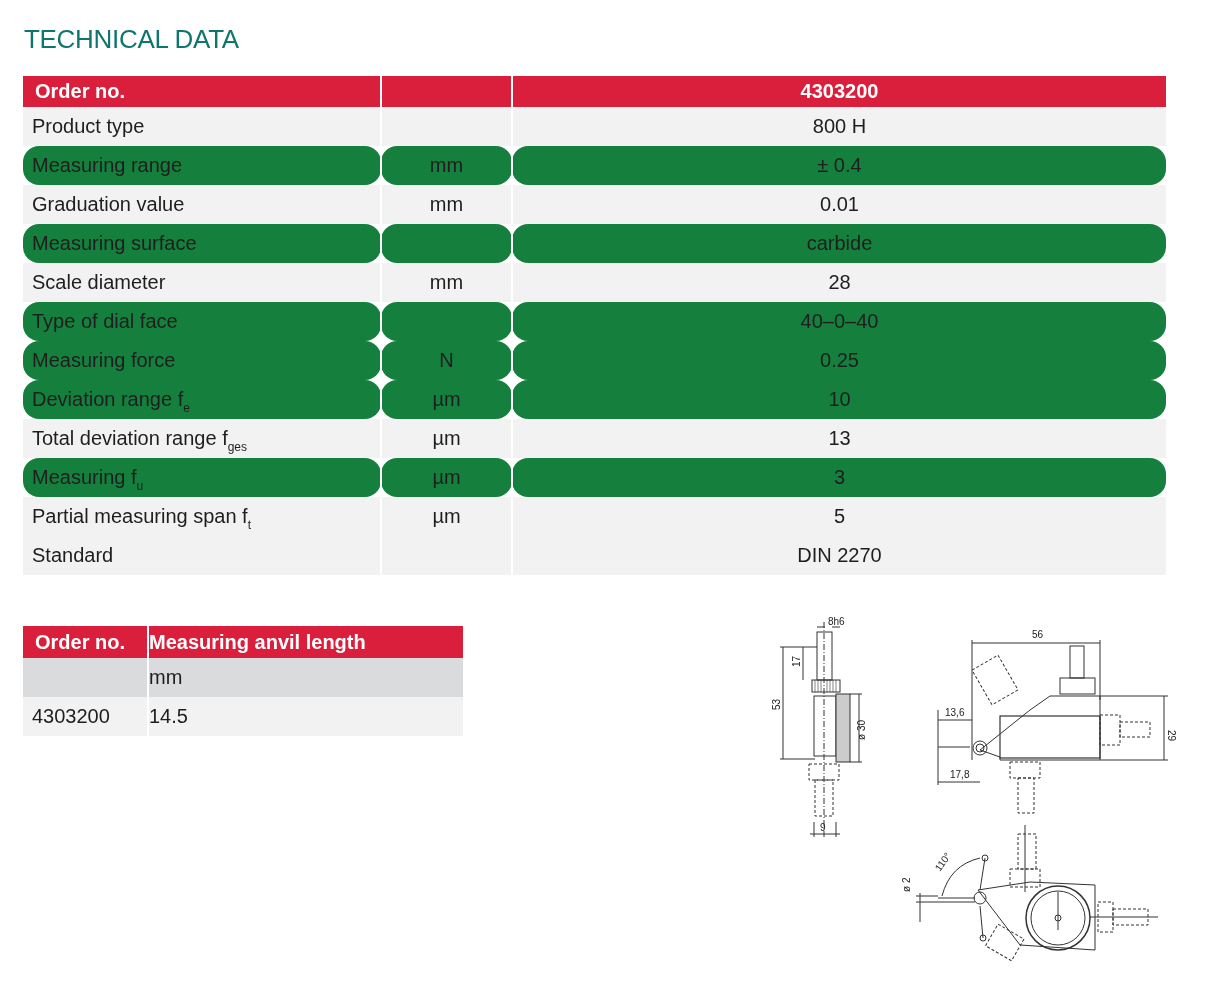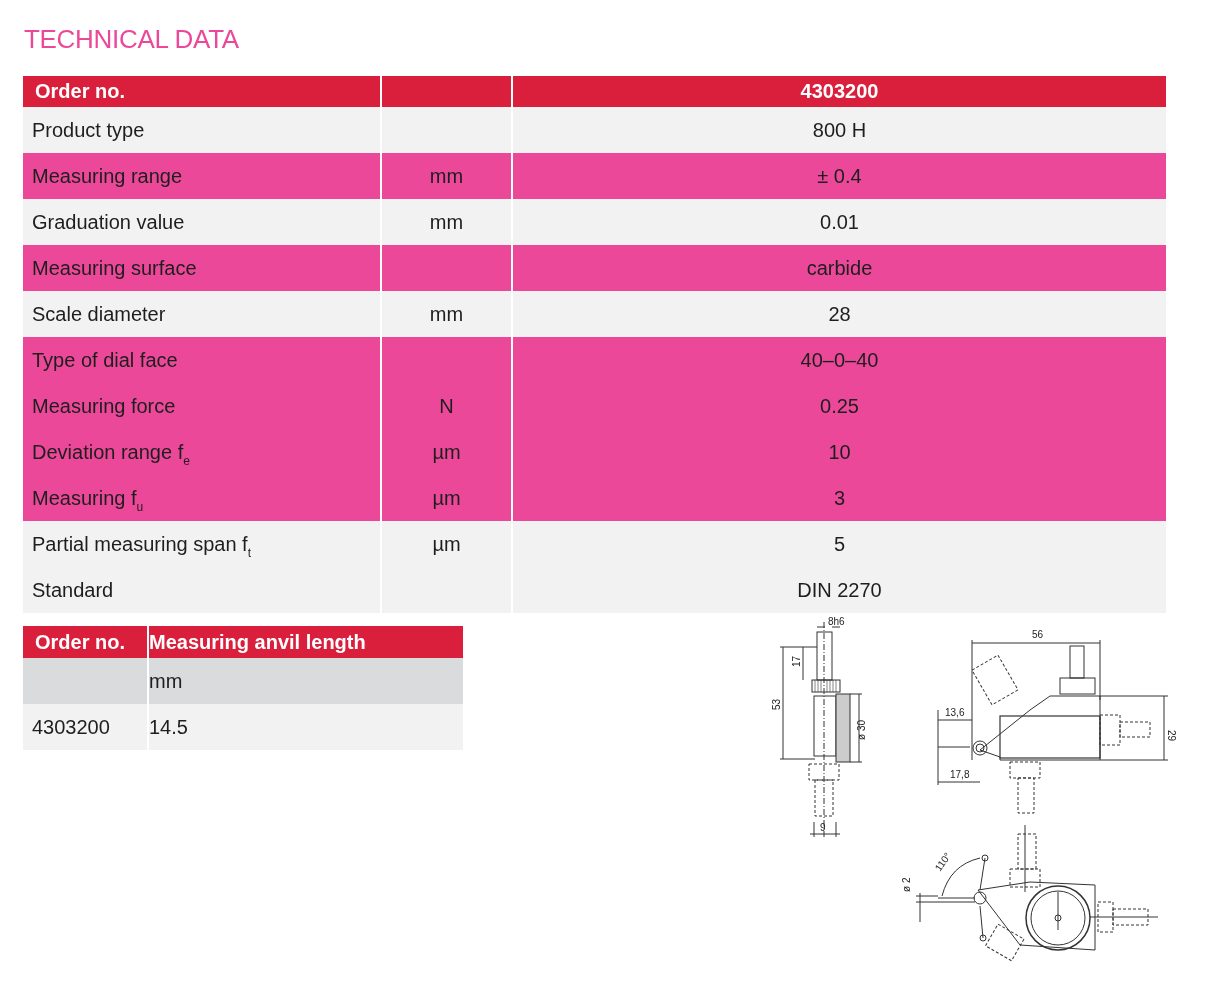--- a/index.html
+++ b/index.html
@@ -1,30 +1,30 @@
 <!DOCTYPE html>
 <html><head>
 <meta charset="utf-8">
 <style>
   html, body { margin: 0; padding: 0; background: #ffffff; }
   body { width: 1214px; height: 999px; position: relative; overflow: hidden;
          font-family: "Liberation Sans", "DejaVu Sans", sans-serif; color: #1e1e1e; }
-  .title { position: absolute; left: 24px; top: 24px; font-size: 26px; color: #ec4899;
+  .title { position: absolute; left: 24px; top: 24px; font-size: 26px; color: #0f766e;
            letter-spacing: -0.3px; font-weight: normal; margin: 0; }
   table { border-collapse: collapse; position: absolute; }
-  td { padding: 0; font-size: 20px; height: 46px; border-right: 2px solid #ffffff; }
+  td { padding: 0; font-size: 20px; height: 39px; border-right: 2px solid #ffffff; }
   td:last-child { border-right: none; }
   #spec { left: 23px; top: 76px; width: 1143px; }
   #spec tr.head td { background: #d91f3c; color: #fff; font-weight: bold; height: 31px; font-size: 20px; }
   #spec td.c1 { width: 345px; padding-left: 9px; }
   #spec td.c2 { width: 129px; text-align: center; }
   #spec td.c3 { text-align: center; }
   #spec tr.head td.c1 { padding-left: 12px; }
   #spec tr.odd td { background: #f2f2f2; }
-  #spec tr.even td { background: #ec4899; }
+  #spec tr.even td { background: #15803d; border-radius: 16px; }
   sub { font-size: 12px; vertical-align: -6px; line-height: 0; }
   #anvil { left: 23px; top: 626px; width: 440px; }
   #anvil tr.head td { background: #d91f3c; color: #fff; font-weight: bold; height: 32px; }
   #anvil td.a1 { width: 112px; padding-left: 12px; }
   #anvil td.a2 { }
   #anvil tr.unit td { background: #dadbdc; }
   #anvil tr.val td { background: #f2f2f2; }
   #anvil tr.val td.a1 { padding-left: 9px; }
   .drawing { position: absolute; }
   .drawing text { font-family: "Liberation Sans", sans-serif; font-size: 10px; fill: #222; }
@@ -73,20 +73,25 @@
       </tr>
       <tr class="even">
         <td class="c1"><span>Measuring force</span><sub></sub></td>
         <td class="c2">N</td>
         <td class="c3">0.25</td>
       </tr>
       <tr class="even">
         <td class="c1"><span>Deviation range f</span><sub>e</sub></td>
         <td class="c2">µm</td>
         <td class="c3">10</td>
+      </tr>
+      <tr class="odd">
+        <td class="c1"><span>Total deviation range f</span><sub>ges</sub></td>
+        <td class="c2">µm</td>
+        <td class="c3">13</td>
       </tr>
       <tr class="even">
         <td class="c1"><span>Measuring f</span><sub>u</sub></td>
         <td class="c2">µm</td>
         <td class="c3">3</td>
       </tr>
       <tr class="odd">
         <td class="c1"><span>Partial measuring span f</span><sub>t</sub></td>
         <td class="c2">µm</td>
         <td class="c3">5</td>

